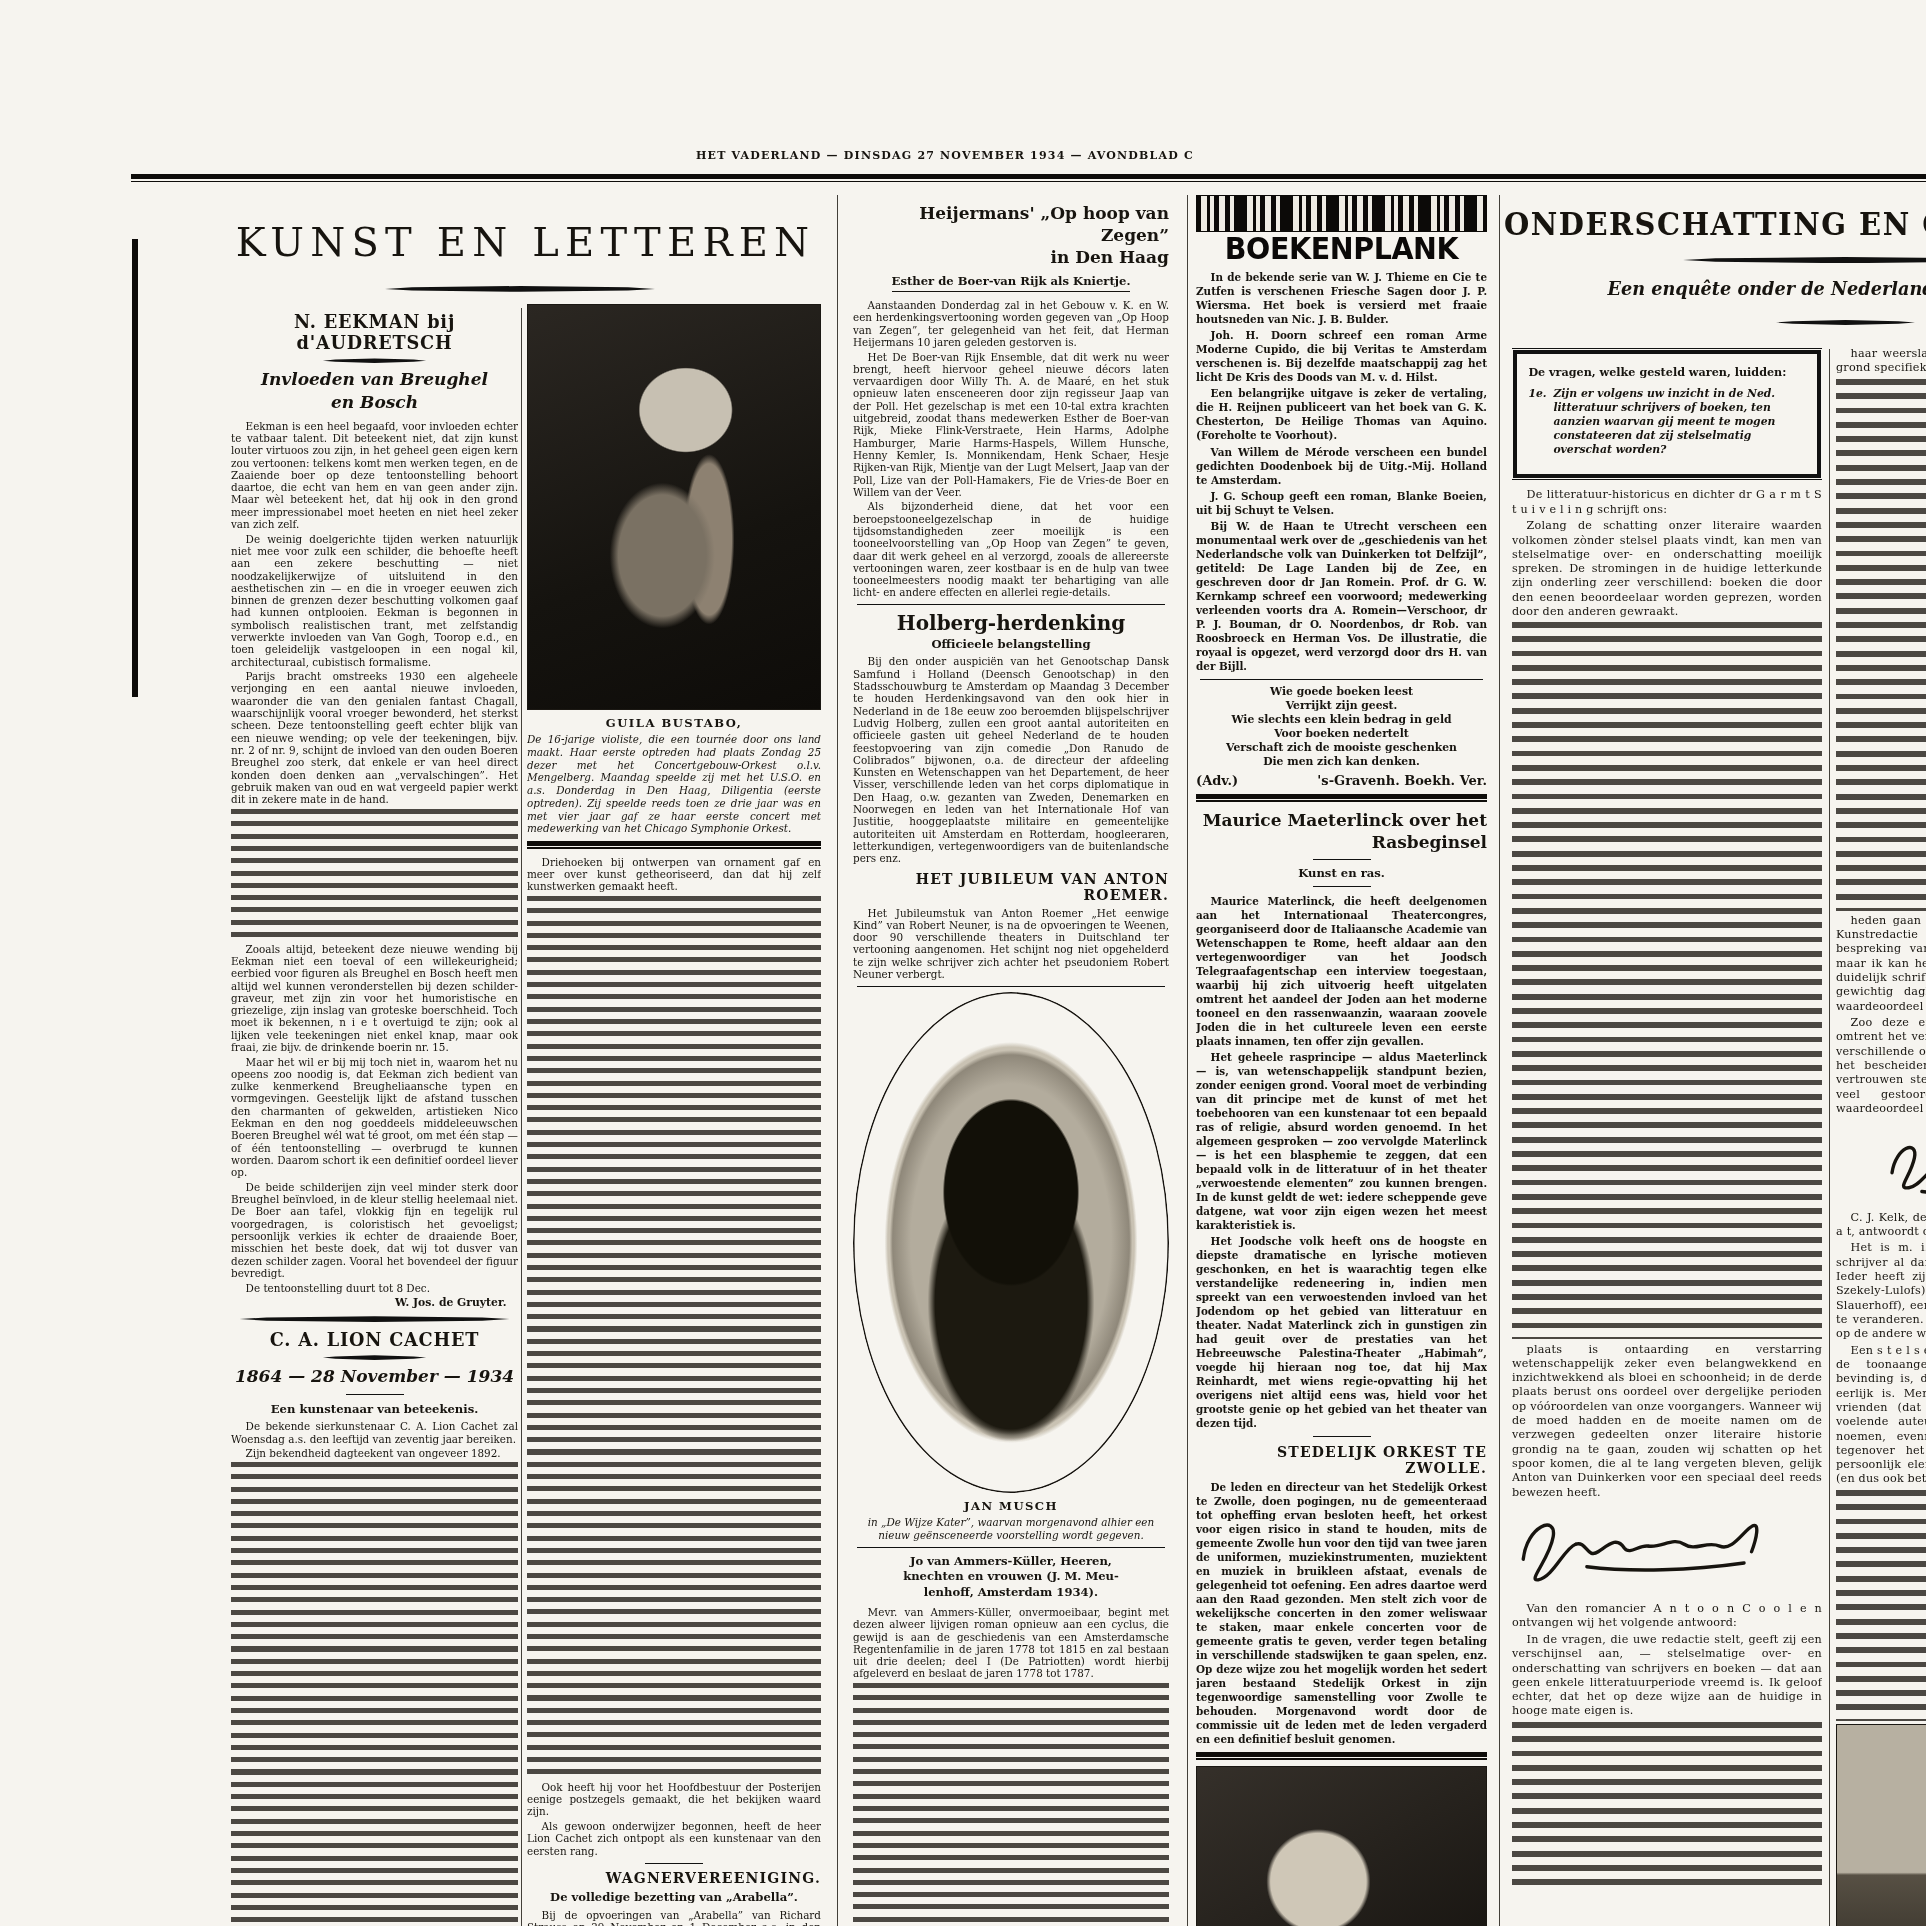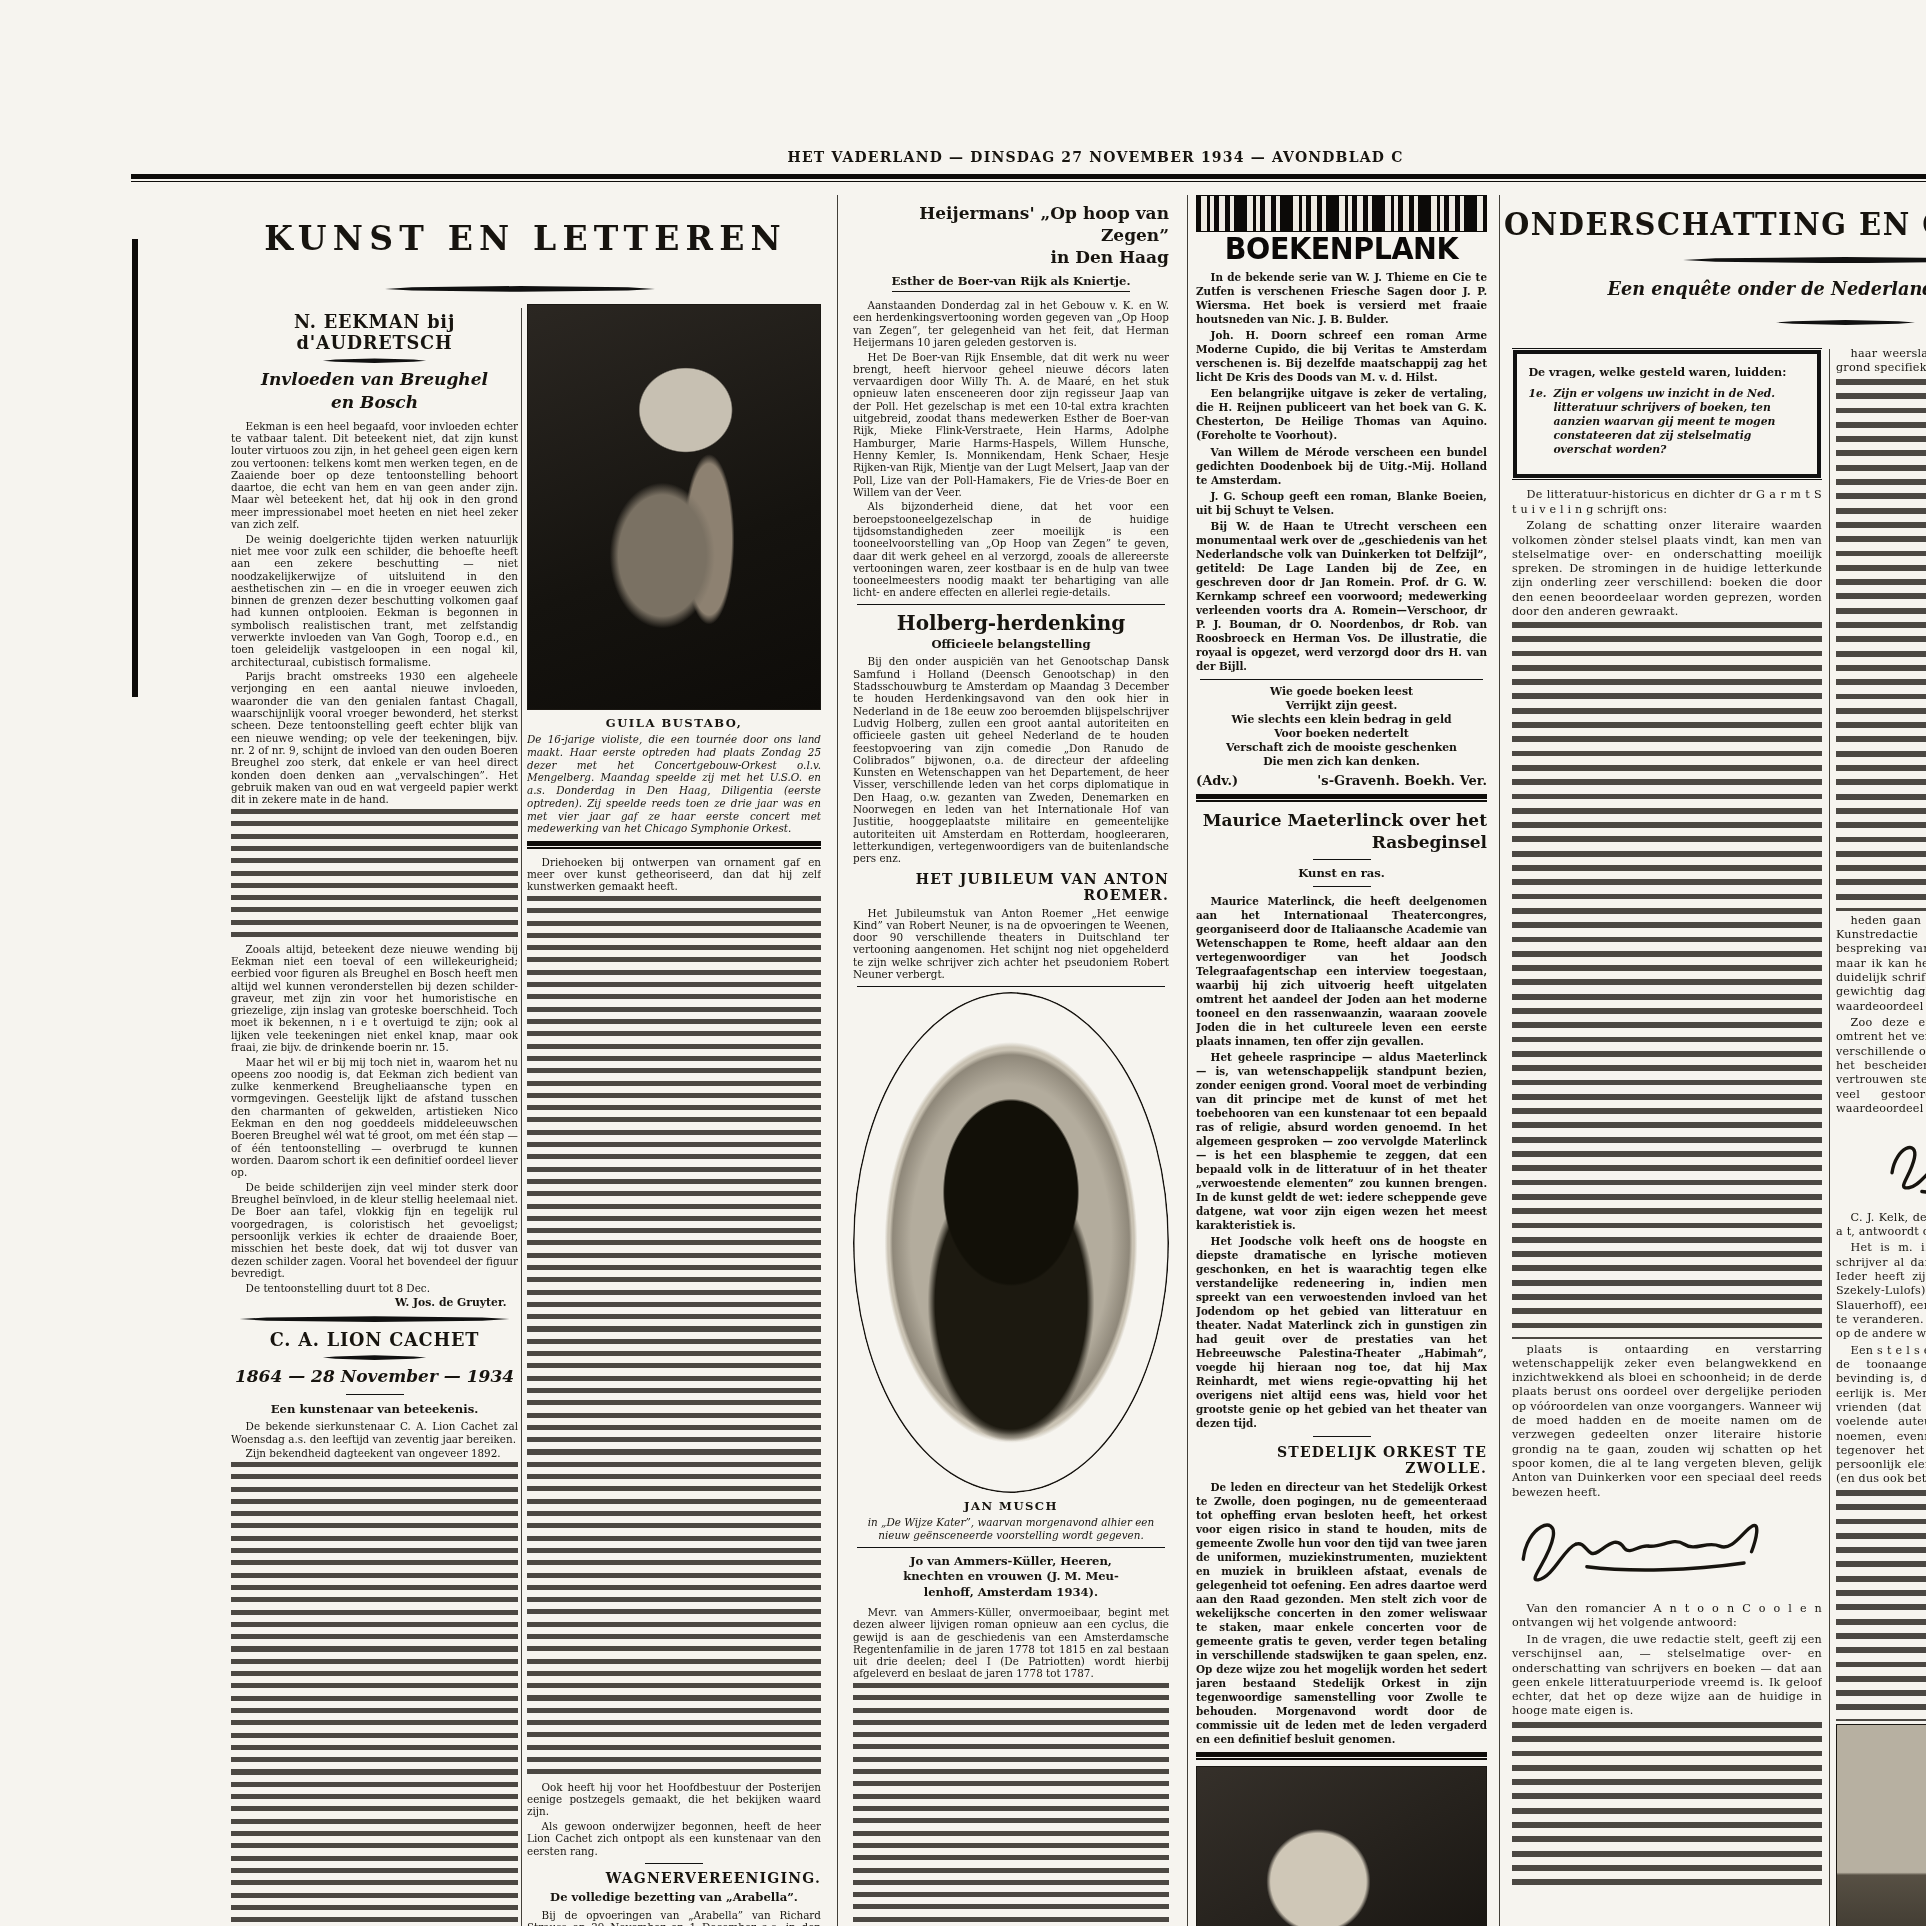--- a/index.html
+++ b/index.html
@@ -1,29 +1,29 @@
 <!DOCTYPE html>
 <html style="font-size:6.2px"><head>
 <meta charset="utf-8">
 <style>
   html,body{margin:0;padding:0;}
   body{width:2240px;height:2781px;position:relative;background:#f6f4ef;color:#17140f;
        font-family:"DejaVu Serif","Liberation Serif",serif;}
   [data-name]{box-sizing:border-box;}
   .abs{position:absolute;}
   
-  .masthead{left:768px;top:149px;width:655px;text-align:center;font-weight:bold;
-            font-size:14px;letter-spacing:1.2px;white-space:nowrap;}
+  .masthead{left:696px;top:149px;width:655px;font-weight:bold;
+            font-size:11px;letter-spacing:1.2px;white-space:nowrap;}
   .head-rule{left:131px;top:174px;width:2065px;height:9.2px;
              background:linear-gradient(180deg,#0e0c0a 0 4.6px,rgba(0,0,0,0) 4.6px 6.5px,#0e0c0a 6.5px 8px,rgba(0,0,0,0) 8px);}
   .margin-bar{left:132px;top:239px;width:5.8px;height:458px;background:#0d0b09;}
   
   .vrule{width:1.2px;background:#221e19;opacity:.85;}
   
-  .kunst-head{left:231px;top:219px;width:589px;text-align:center;font-size:33px;font-weight:bold;
+  .kunst-head{left:231px;top:219px;width:589px;text-align:center;font-size:40px;font-weight:normal;
               letter-spacing:6.2px;white-space:nowrap;}
   .onder-head{left:1504px;top:207px;width:682px;text-align:center;font-size:29px;font-weight:bold;
               letter-spacing:1.5px;white-space:nowrap;transform:scaleY(1.08);}
   .onder-sub{left:1504px;top:278px;width:682px;text-align:center;font-size:17.7px;font-weight:bold;
              font-style:italic;}
   
   .col{position:absolute;overflow:hidden;}
   .p{font-size:10.4px;line-height:12.3px;text-align:justify;text-indent:14.6px;margin:0 0 2.3px 0;}
   .c4 .p{font-size:10.4px;line-height:14px;font-weight:bold;}
   .c5 .p,.c6 .p{font-size:11.2px;line-height:14.3px;letter-spacing:0.2px;}

